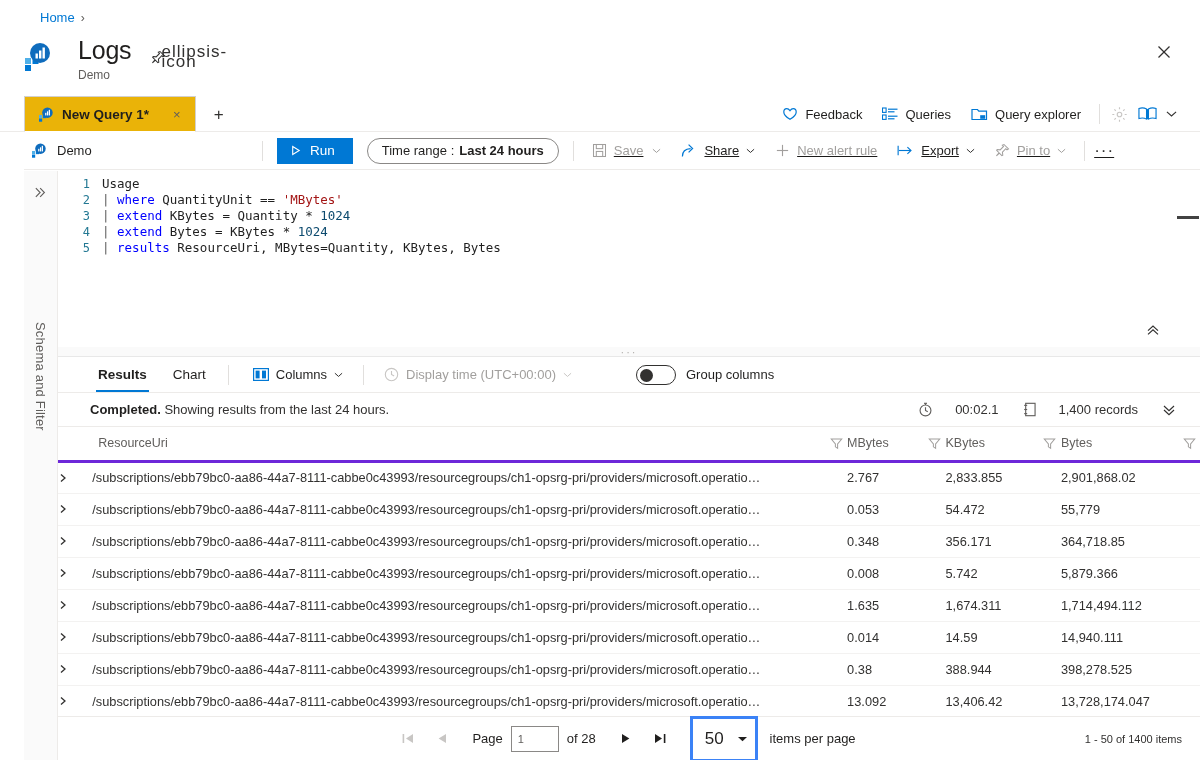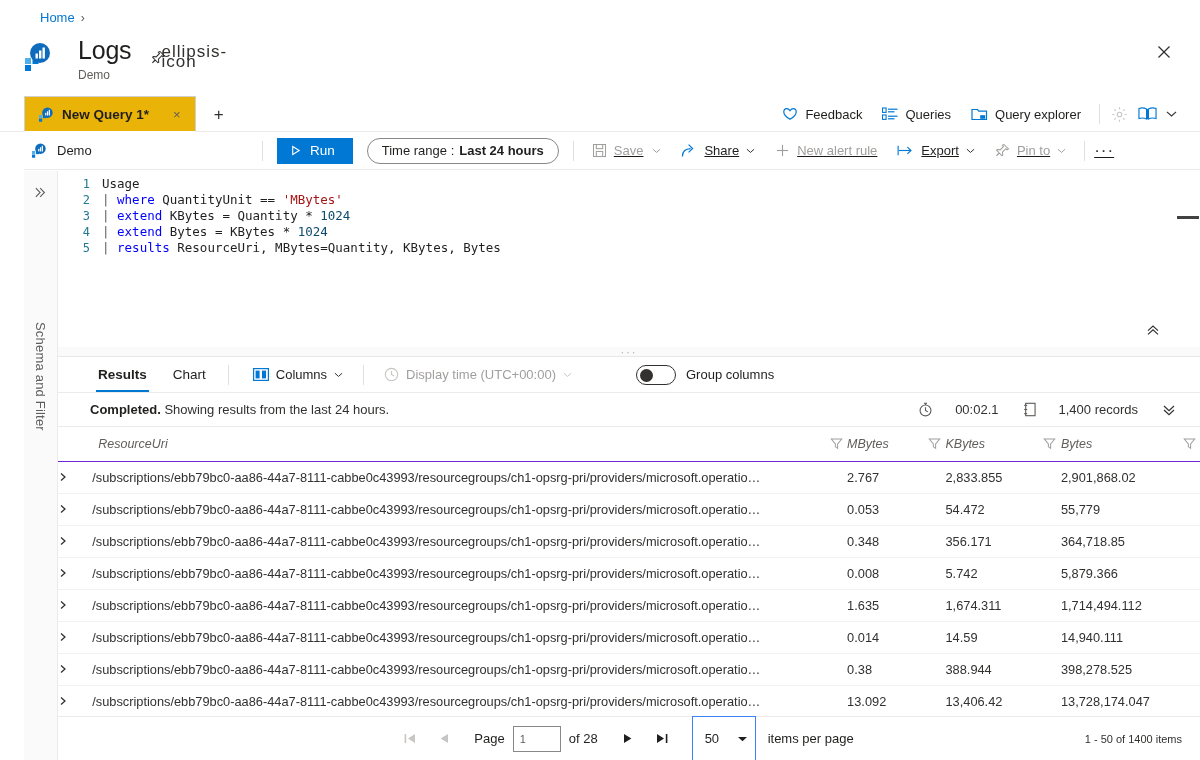--- a/index.html
+++ b/index.html
@@ -181,21 +181,21 @@
   .status-text b { font-weight: bold; color: #201f1e; }
   .status-right { margin-left: auto; display: flex; align-items: center; gap: 0; }
   .stat { display: flex; align-items: center; gap: 22px; font-size: 13px; color: #323130; padding: 0 12px; }
   .dchev { font-size: 13px; color: #323130; cursor: pointer; padding: 2px 6px; margin-left: 6px; }
 
   
   .grid { position: absolute; left: 58px; right: 0; top: 427px; bottom: 44px; overflow: hidden; }
   table.res { width: 100%; border-collapse: collapse; table-layout: fixed; }
   table.res th {
     font-size: 12.5px; font-weight: normal; color: #605e5c; text-align: left;
-    height: 34px; border-bottom: 1px solid #6d28d9; padding: 0; vertical-align: middle; font-style: italic;
+    height: 34px; border-bottom: 3px solid #6d28d9; padding: 0; vertical-align: middle;
   }
   table.res th .thin { display: flex; align-items: center; }
   table.res th .hname { flex: 1; }
   .funnel { width: 22px; display: flex; align-items: center; justify-content: center; cursor: pointer; }
   table.res td {
     font-size: 12.8px; color: #323130; height: 32px; padding: 0;
     border-bottom: 1px solid #f3f2f1; vertical-align: middle;
     overflow: hidden; white-space: nowrap; text-overflow: ellipsis;
   }
   .col-exp { width: 32px; }
@@ -217,23 +217,23 @@
     width: 28px; height: 28px; display: flex; align-items: center; justify-content: center;
     font-size: 12px; cursor: pointer; color: #201f1e;
   }
   .pg-btn.dis { color: #c8c6c4; cursor: default; }
   .pg-lbl { font-size: 13px; color: #201f1e; margin: 0 8px; }
   .pg-input {
     width: 48px; height: 26px; border: 1px solid #8a8886; background: #fff;
     font-family: inherit; font-size: 11px; color: #605e5c; padding: 0 6px;
   }
   .pg-select {
-    height: 46px; min-width: 64px; border: 1px solid #3b82f6; background: #fff;
+    height: 46px; min-width: 64px; border: 3px solid #3b82f6; background: #fff;
     display: flex; align-items: center; justify-content: space-between;
-    padding: 0 8px 0 12px; font-size: 13px; color: #201f1e; cursor: pointer; margin-left: 16px;
+    padding: 0 8px 0 12px; font-size: 17px; color: #201f1e; cursor: pointer; margin-left: 16px;
   }
   .pg-select .car { font-size: 8px; margin-left: 14px; }
   .pg-total { position: absolute; right: 18px; font-size: 11px; color: #323130; }
 
   svg { display: block; }
 </style>
 </head>
 <body>
 
 <div id="app">

